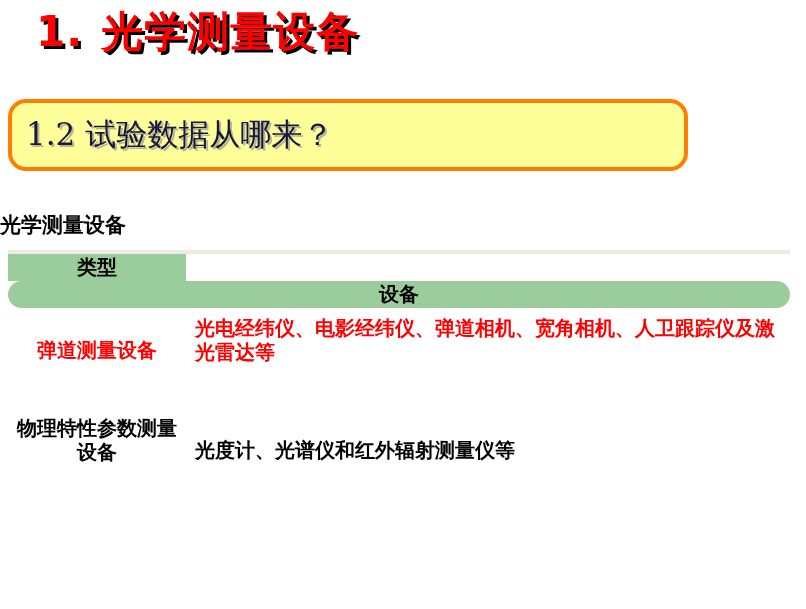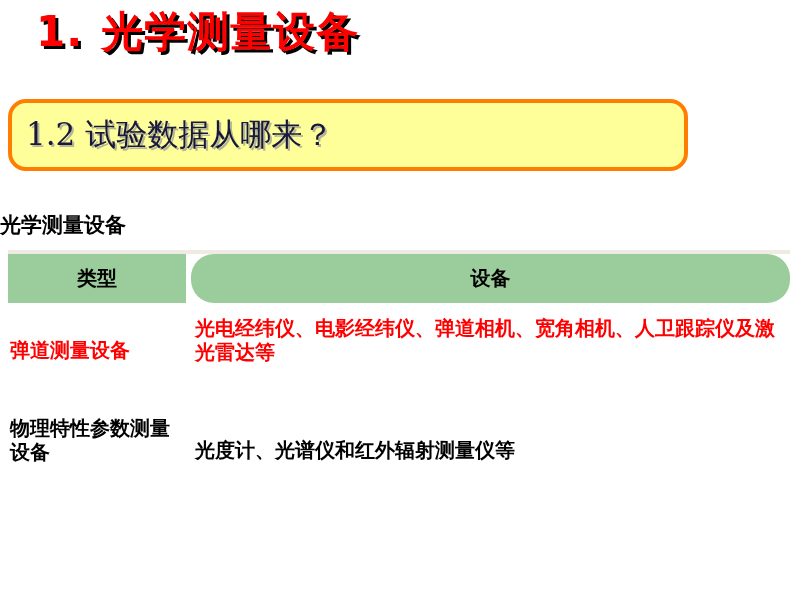--- a/index.html
+++ b/index.html
@@ -78,20 +78,21 @@
     width: 782px;
   }
   .hdr-topstrip {
     height: 4px;
     background: #efeae2;
     width: 100%;
   }
   .hdr-row {
     display: flex;
     height: 49px;
+    flex-direction: column;
   }
   .hdr-cell {
     background: #9bcc9b;
     display: flex;
     align-items: center;
     justify-content: center;
     font-family: "DejaVu Sans", "Liberation Sans", sans-serif;
     font-size: 20px;
     font-weight: bold;
     color: #000000;
@@ -100,21 +101,21 @@
   .hdr-gap { width: 5px; background: #ffffff; }
   .hdr-cell.equip { flex: 1; border-radius: 23px; }
 
   .body-row {
     display: flex;
     align-items: flex-start;
   }
   .cell-type {
     width: 178px;
     box-sizing: border-box;
-    text-align: left;
+    text-align: center;
     font-family: "DejaVu Sans", "Liberation Sans", sans-serif;
     font-size: 20px;
     font-weight: bold;
     line-height: 1.22;
     padding: 0 2px;
   }
   .cell-gap { width: 5px; }
   .cell-equip {
     flex: 1;
     box-sizing: border-box;

